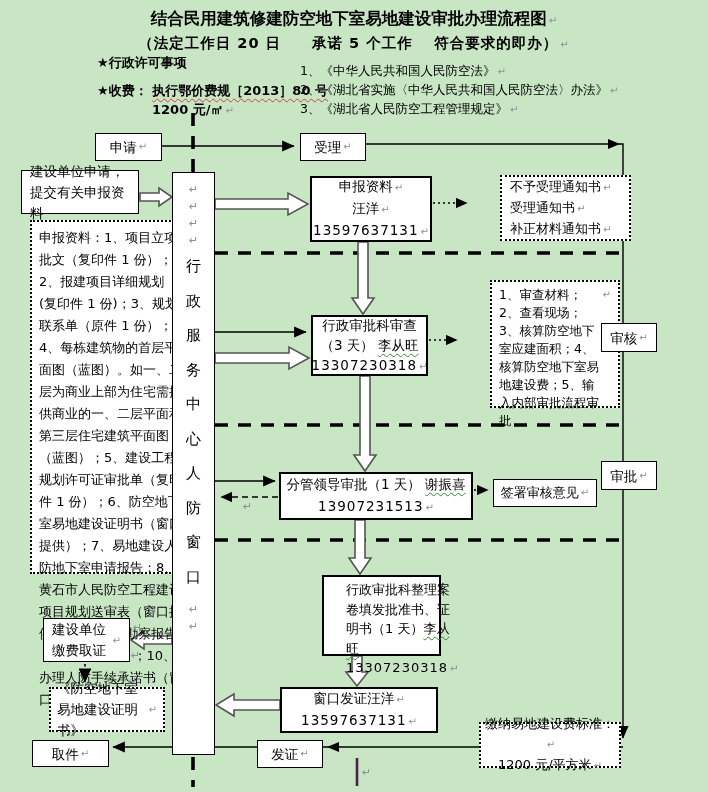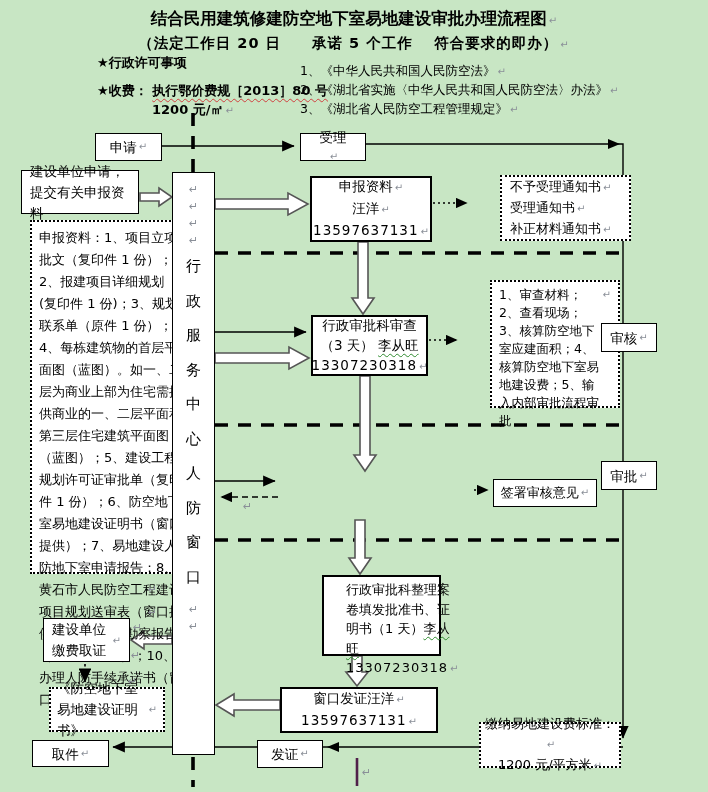--- a/index.html
+++ b/index.html
@@ -81,21 +81,21 @@
       <polygon points="172,636 144,636 144,631 131,640 144,649 144,644 172,644"></polygon>
     </g>
 
     <line x1="357" y1="758" x2="357" y2="786" stroke="#50204a" stroke-width="2.6"></line>
   </svg>
 
   <div class="box" style="left:95px;top:133px;width:67px;height:28px;">
       <span>申请</span>
       <span class="pc">↵</span>
     </div>
-  <div class="box" style="left:300px;top:133px;width:66px;height:28px;flex-direction:column;">
+  <div class="box" style="left:300px;top:133px;width:66px;height:28px;">
       <span>受理</span>
       <span class="pc">↵</span>
     </div>
 
   <div class="box leftal" style="left:21px;top:170px;width:118px;height:44px;padding:2px 8px;line-height:21px;">
       <span>建设单位申请，提交有关申报资料</span>
     </div>
 
   <div class="box dotted leftal" style="left:2px;top:220px;width:161px;height:354px;padding:5px 7px;font-size:13px;line-height:22px;align-items:flex-start;">
       <span>申报资料：1、项目立项批文（复印件 1 份）；2、报建项目详细规划(复印件 1 份)；3、规划联系单（原件 1 份）；4、每栋建筑物的首层平面图（蓝图）。如一、二层为商业上部为住宅需提供商业的一、二层平面和第三层住宅建筑平面图（蓝图）；5、建设工程规划许可证审批单（复印件 1 份）；6、防空地下室易地建设证明书（窗口提供）；7、易地建设人防地下室申请报告；8、黄石市人民防空工程建设项目规划送审表（窗口提供）；9、地质勘察报告（复印件 1 份）；10、办理人防手续承诺书（窗口提供）</span>
@@ -128,20 +128,24 @@
   <div class="box dotted leftal" style="left:462px;top:280px;width:130px;height:128px;padding:4px 7px;font-size:12.5px;line-height:18px;align-items:flex-start;">
       <span>1、审查材料；2、查看现场；3、核算防空地下室应建面积；4、核算防空地下室易地建设费；5、输入内部审批流程审批</span>
       <span class="pc">↵</span>
     </div>
 
   <div class="box" style="left:601px;top:323px;width:56px;height:29px;">
       <span>审核</span>
       <span class="pc">↵</span>
     </div>
 
+  <div class="box thick" style="left:279px;top:472px;width:194px;height:48px;line-height:22px;">
+    <div><span>分管领导审批（1 天） </span><span class="wavy-g">谢振喜</span><br>
+    <span class="ph">13907231513</span><span class="pc">↵</span></div>
+  </div>
 
   <div class="box" style="left:493px;top:479px;width:104px;height:28px;font-size:13px;">
       <span>签署审核意见</span>
       <span class="pc">↵</span>
     </div>
 
   <div class="box" style="left:601px;top:461px;width:56px;height:29px;">
       <span>审批</span>
       <span class="pc">↵</span>
     </div>

